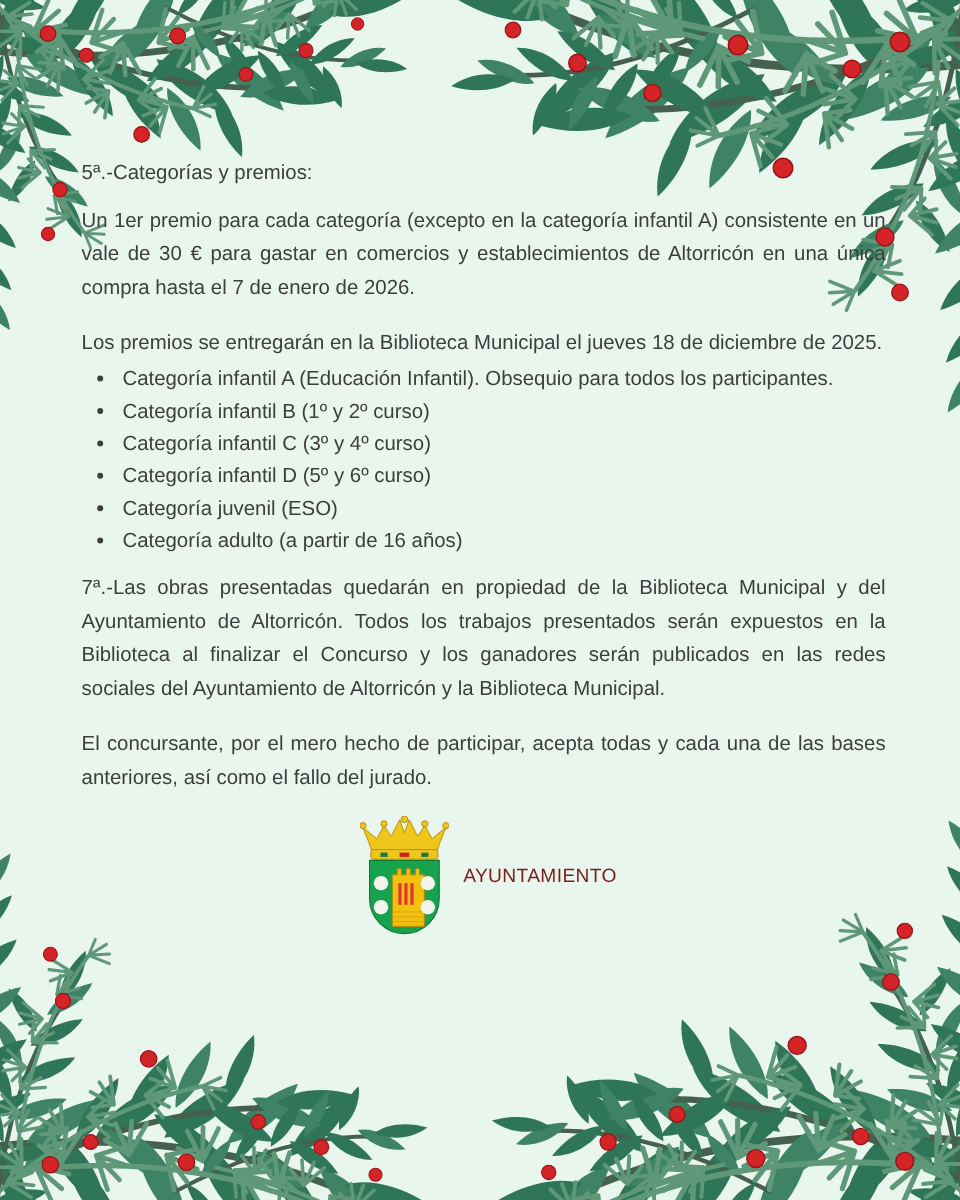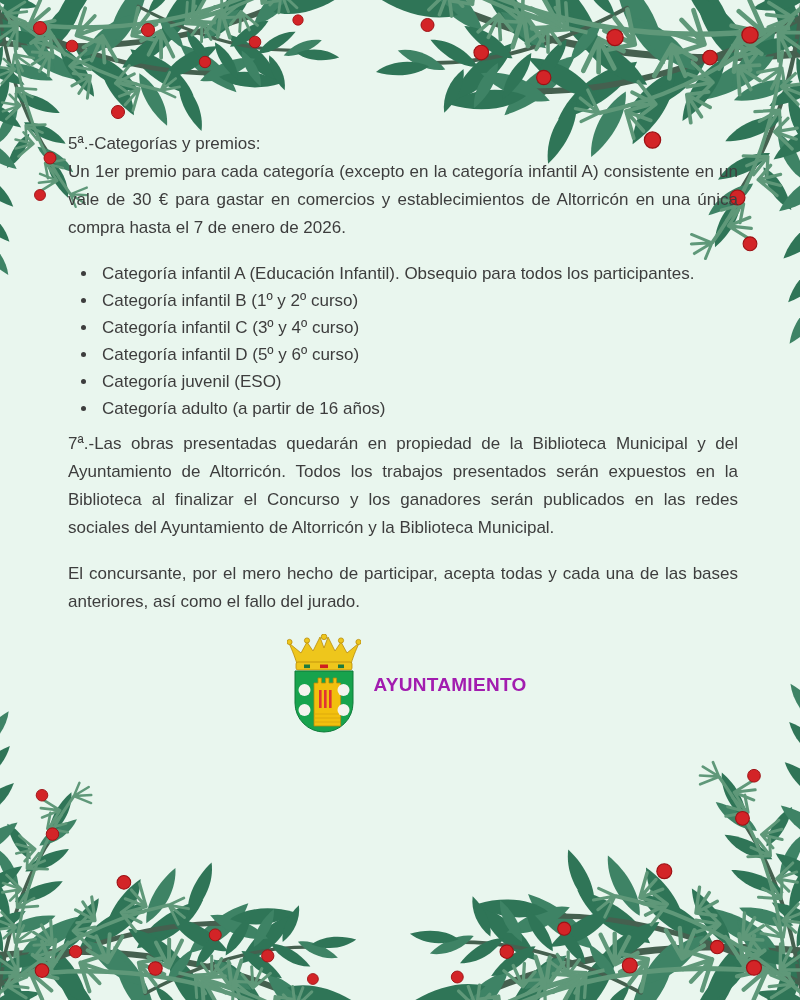--- a/index.html
+++ b/index.html
@@ -9,32 +9,32 @@
     font-family:"Liberation Sans", sans-serif;
     position:relative;overflow:hidden;
     color:#3d3d3d;
   }
   .decor{position:absolute;left:0;top:0;z-index:1;pointer-events:none;}
   .content{
     position:absolute;left:68px;right:62px;top:130px;z-index:2;
     font-size:17px;line-height:28px;
   }
   .heading{margin:0;text-align:left;}
-  .para{margin:0 0 18px;text-align:justify;}
+  .para{margin:12px 0 18px;text-align:justify;}
   .para.tight{margin-bottom:2px;}
   ul.cats{margin:0 0 8px;padding-left:30px;list-style:disc;}
   ul.cats li{line-height:27px;text-align:justify;padding-left:4px;}
   .logo-row{
     display:flex;align-items:center;justify-content:center;
     margin-top:10px;transform:translateX(4px);
   }
   .logo-text{
     margin-left:12px;
-    font-weight:bold;font-size:19px;line-height:26px;
-    letter-spacing:0.3px;color:#a21caf;
+    font-weight:normal;font-size:16px;line-height:26px;
+    letter-spacing:0.3px;color:#7f1d1d;
   }
   .crest{display:block;}
 </style>
 </head>
 <body>
 
 <svg class="decor" width="800" height="1000" viewBox="0 0 800 1000" aria-hidden="true">
   <defs>
     <path id="lf" d="M0 0 C 9 -11 23 -16 35 -14 C 25 -4 11 2 0 0 Z" fill="#2f7557"></path>
     <path id="lf2" d="M0 0 C 9 -11 23 -16 35 -14 C 25 -4 11 2 0 0 Z" fill="#3e8365"></path>
@@ -93,20 +93,21 @@
   <use href="#corner"></use>
   <use href="#corner" transform="translate(800,0) scale(-1.25,1.25)"></use>
   <use href="#corner" transform="translate(0,1000) scale(1.05,-1.05)"></use>
   <use href="#corner" transform="translate(800,1000) scale(-1.15,-1.15)"></use>
 </svg>
 
 <main class="content">
   <div class="heading">5ª.-Categorías y premios:</div>
   <p class="para">Un 1er premio para cada categoría (excepto en la categoría infantil A) consistente en un vale de 30 € para gastar en comercios y establecimientos de Altorricón en una única compra hasta el 7 de enero de 2026.</p>
 
+  <p class="para tight">Los premios se entregarán en la Biblioteca Municipal el jueves 18 de diciembre de 2025.</p>
 
   <ul class="cats">
     <li>Categoría infantil A (Educación Infantil). Obsequio para todos los participantes.</li>
     <li>Categoría infantil B (1º y 2º curso)</li>
     <li>Categoría infantil C (3º y 4º curso)</li>
     <li>Categoría infantil D (5º y 6º curso)</li>
     <li>Categoría juvenil (ESO)</li>
     <li>Categoría adulto (a partir de 16 años)</li>
   </ul>
 

